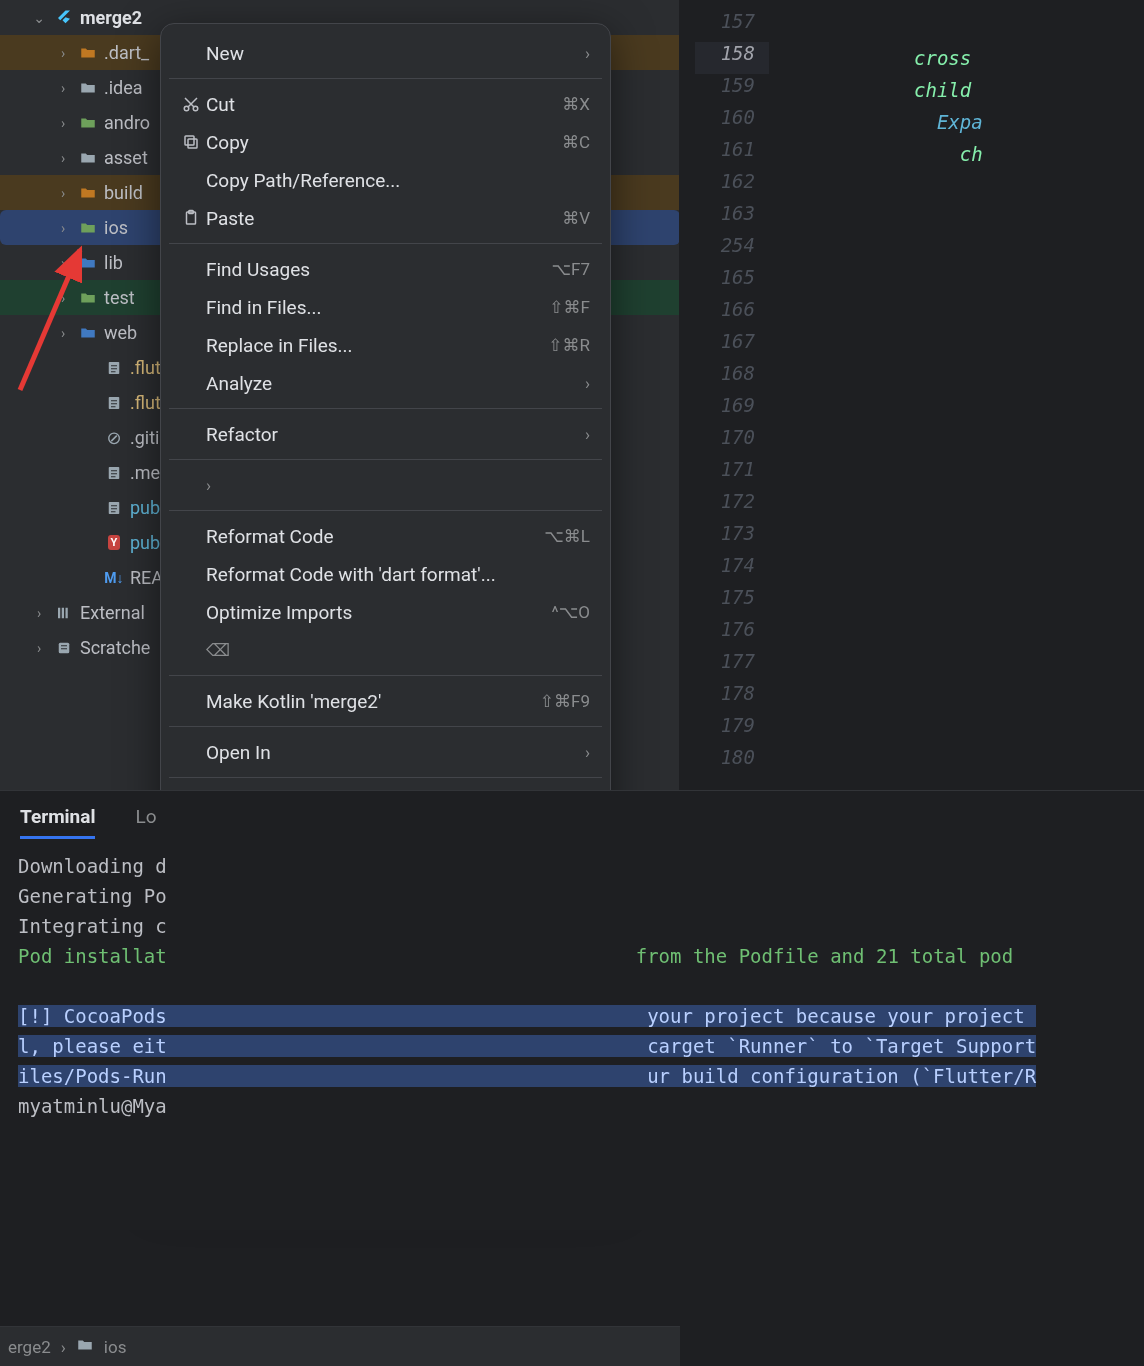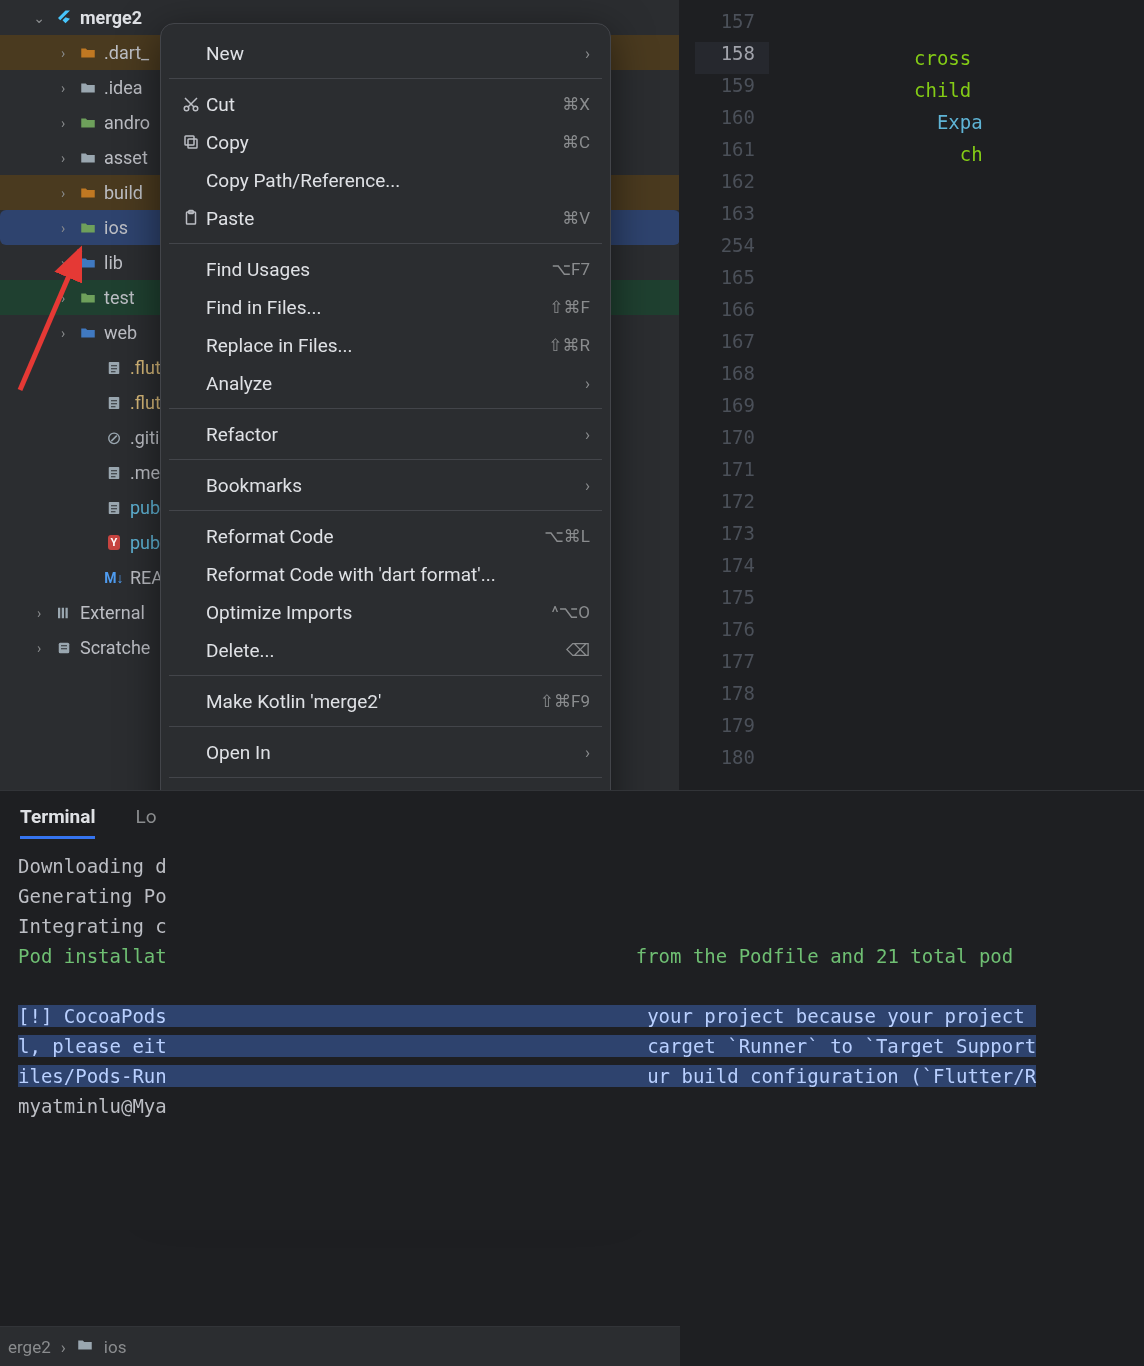--- a/index.html
+++ b/index.html
@@ -126,20 +126,21 @@
   border-radius: 12px;
 }
 
 
 .editor-area {
   position: absolute;
   right: 0; top: 0;
   width: 465px;
   height: 790px;
   background: #1e1f22;
+  font-style: italic;
 }
 .gutter {
   position: absolute;
   left: 0; top: 10px;
   width: 90px;
 }
 .gutter .lnum {
   height: 32px;
   text-align: right;
   padding-right: 14px;
@@ -151,21 +152,21 @@
 .code-fragment {
   position: absolute;
   left: 235px;
   top: 10px;
   font-family: Menlo, Monaco, Consolas, monospace;
   font-size: 19px;
   line-height: 32px;
   white-space: pre;
 }
 .tok-id { color: #5fb4d6; }
-.tok-plain { color: #84cc16; }
+.tok-plain { color: #86efac; }
 
 
 .terminal-area {
   position: absolute;
   left: 0;
   top: 790px;
   right: 0;
   height: 440px;
   background: #1e1f22;
   border-top: 1px solid #323438;
@@ -500,41 +501,39 @@
     </div>
     <div class="ctx-sep"></div>
     <div class="ctx-item">
       <span class="ctx-icon-col"></span>
       <span class="ctx-label">Refactor</span>
       <span class="ctx-arrow">›</span>
     </div>
     <div class="ctx-sep"></div>
     <div class="ctx-item">
       <span class="ctx-icon-col"></span>
-      <span class="ctx-label">Bookmarks</span>
       <span class="ctx-arrow">›</span>
     </div>
     <div class="ctx-sep"></div>
     <div class="ctx-item">
       <span class="ctx-icon-col"></span>
       <span class="ctx-label">Reformat Code</span>
       <span class="ctx-shortcut">⌥⌘L</span>
     </div>
     <div class="ctx-item">
       <span class="ctx-icon-col"></span>
       <span class="ctx-label">Reformat Code with 'dart format'...</span>
     </div>
     <div class="ctx-item">
       <span class="ctx-icon-col"></span>
       <span class="ctx-label">Optimize Imports</span>
       <span class="ctx-shortcut">^⌥O</span>
     </div>
     <div class="ctx-item">
       <span class="ctx-icon-col"></span>
-      <span class="ctx-label">Delete...</span>
       <span class="ctx-shortcut">⌫</span>
     </div>
     <div class="ctx-sep"></div>
     <div class="ctx-item">
       <span class="ctx-icon-col"></span>
       <span class="ctx-label">Make Kotlin 'merge2'</span>
       <span class="ctx-shortcut">⇧⌘F9</span>
     </div>
     <div class="ctx-sep"></div>
     <div class="ctx-item">

